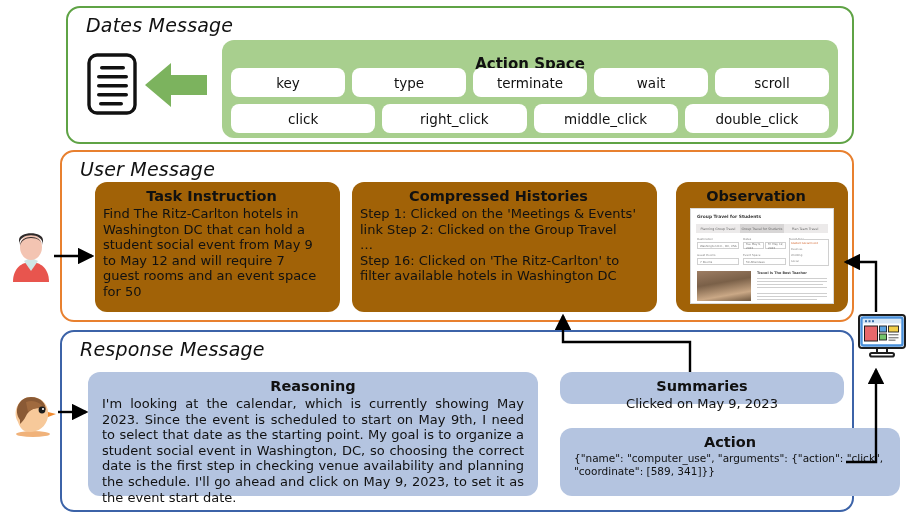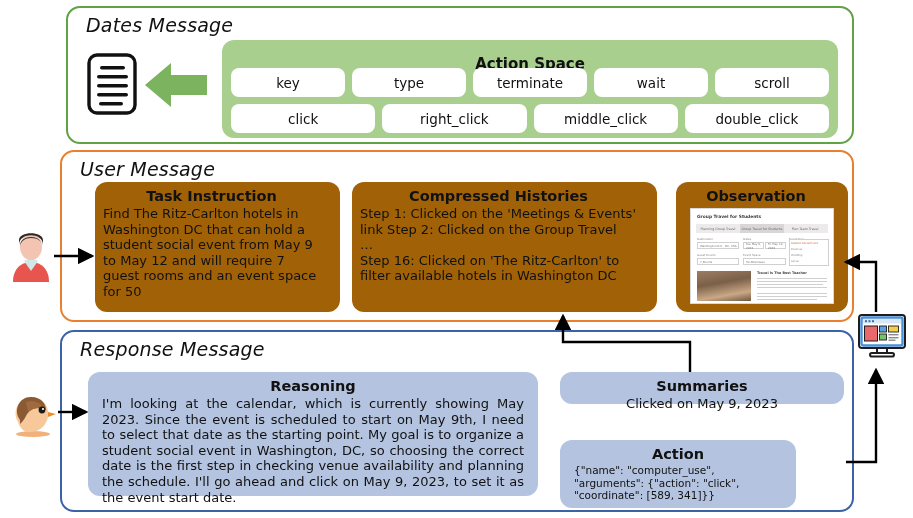--- a/index.html
+++ b/index.html
@@ -115,21 +115,21 @@
   
   .rbox{
     position:absolute;
     background:#b4c4e0;
     border-radius:12px;
     box-sizing:border-box;
     padding:6px 14px;
   }
   #reasoning{left:88px;top:372px;width:450px;height:124px;}
   #summaries{left:560px;top:372px;width:284px;height:32px;}
-  #action{left:560px;top:440px;width:236px;height:68px;}
+  #action{left:560px;top:428px;width:340px;height:68px;}
   #reasoning .box-body{text-align:justify;}
   #action .box-body{font-size:10.5px;line-height:12.5px;}
 
   
   #user-avatar{position:absolute;left:8px;top:228px;width:46px;height:56px;}
   #agent-avatar{position:absolute;left:8px;top:390px;width:50px;height:52px;}
   #monitor-icon{position:absolute;left:858px;top:312px;width:48px;height:52px;}
   svg.overlay{position:absolute;left:0;top:0;width:913px;height:518px;pointer-events:none;}
 </style>
 </head>

